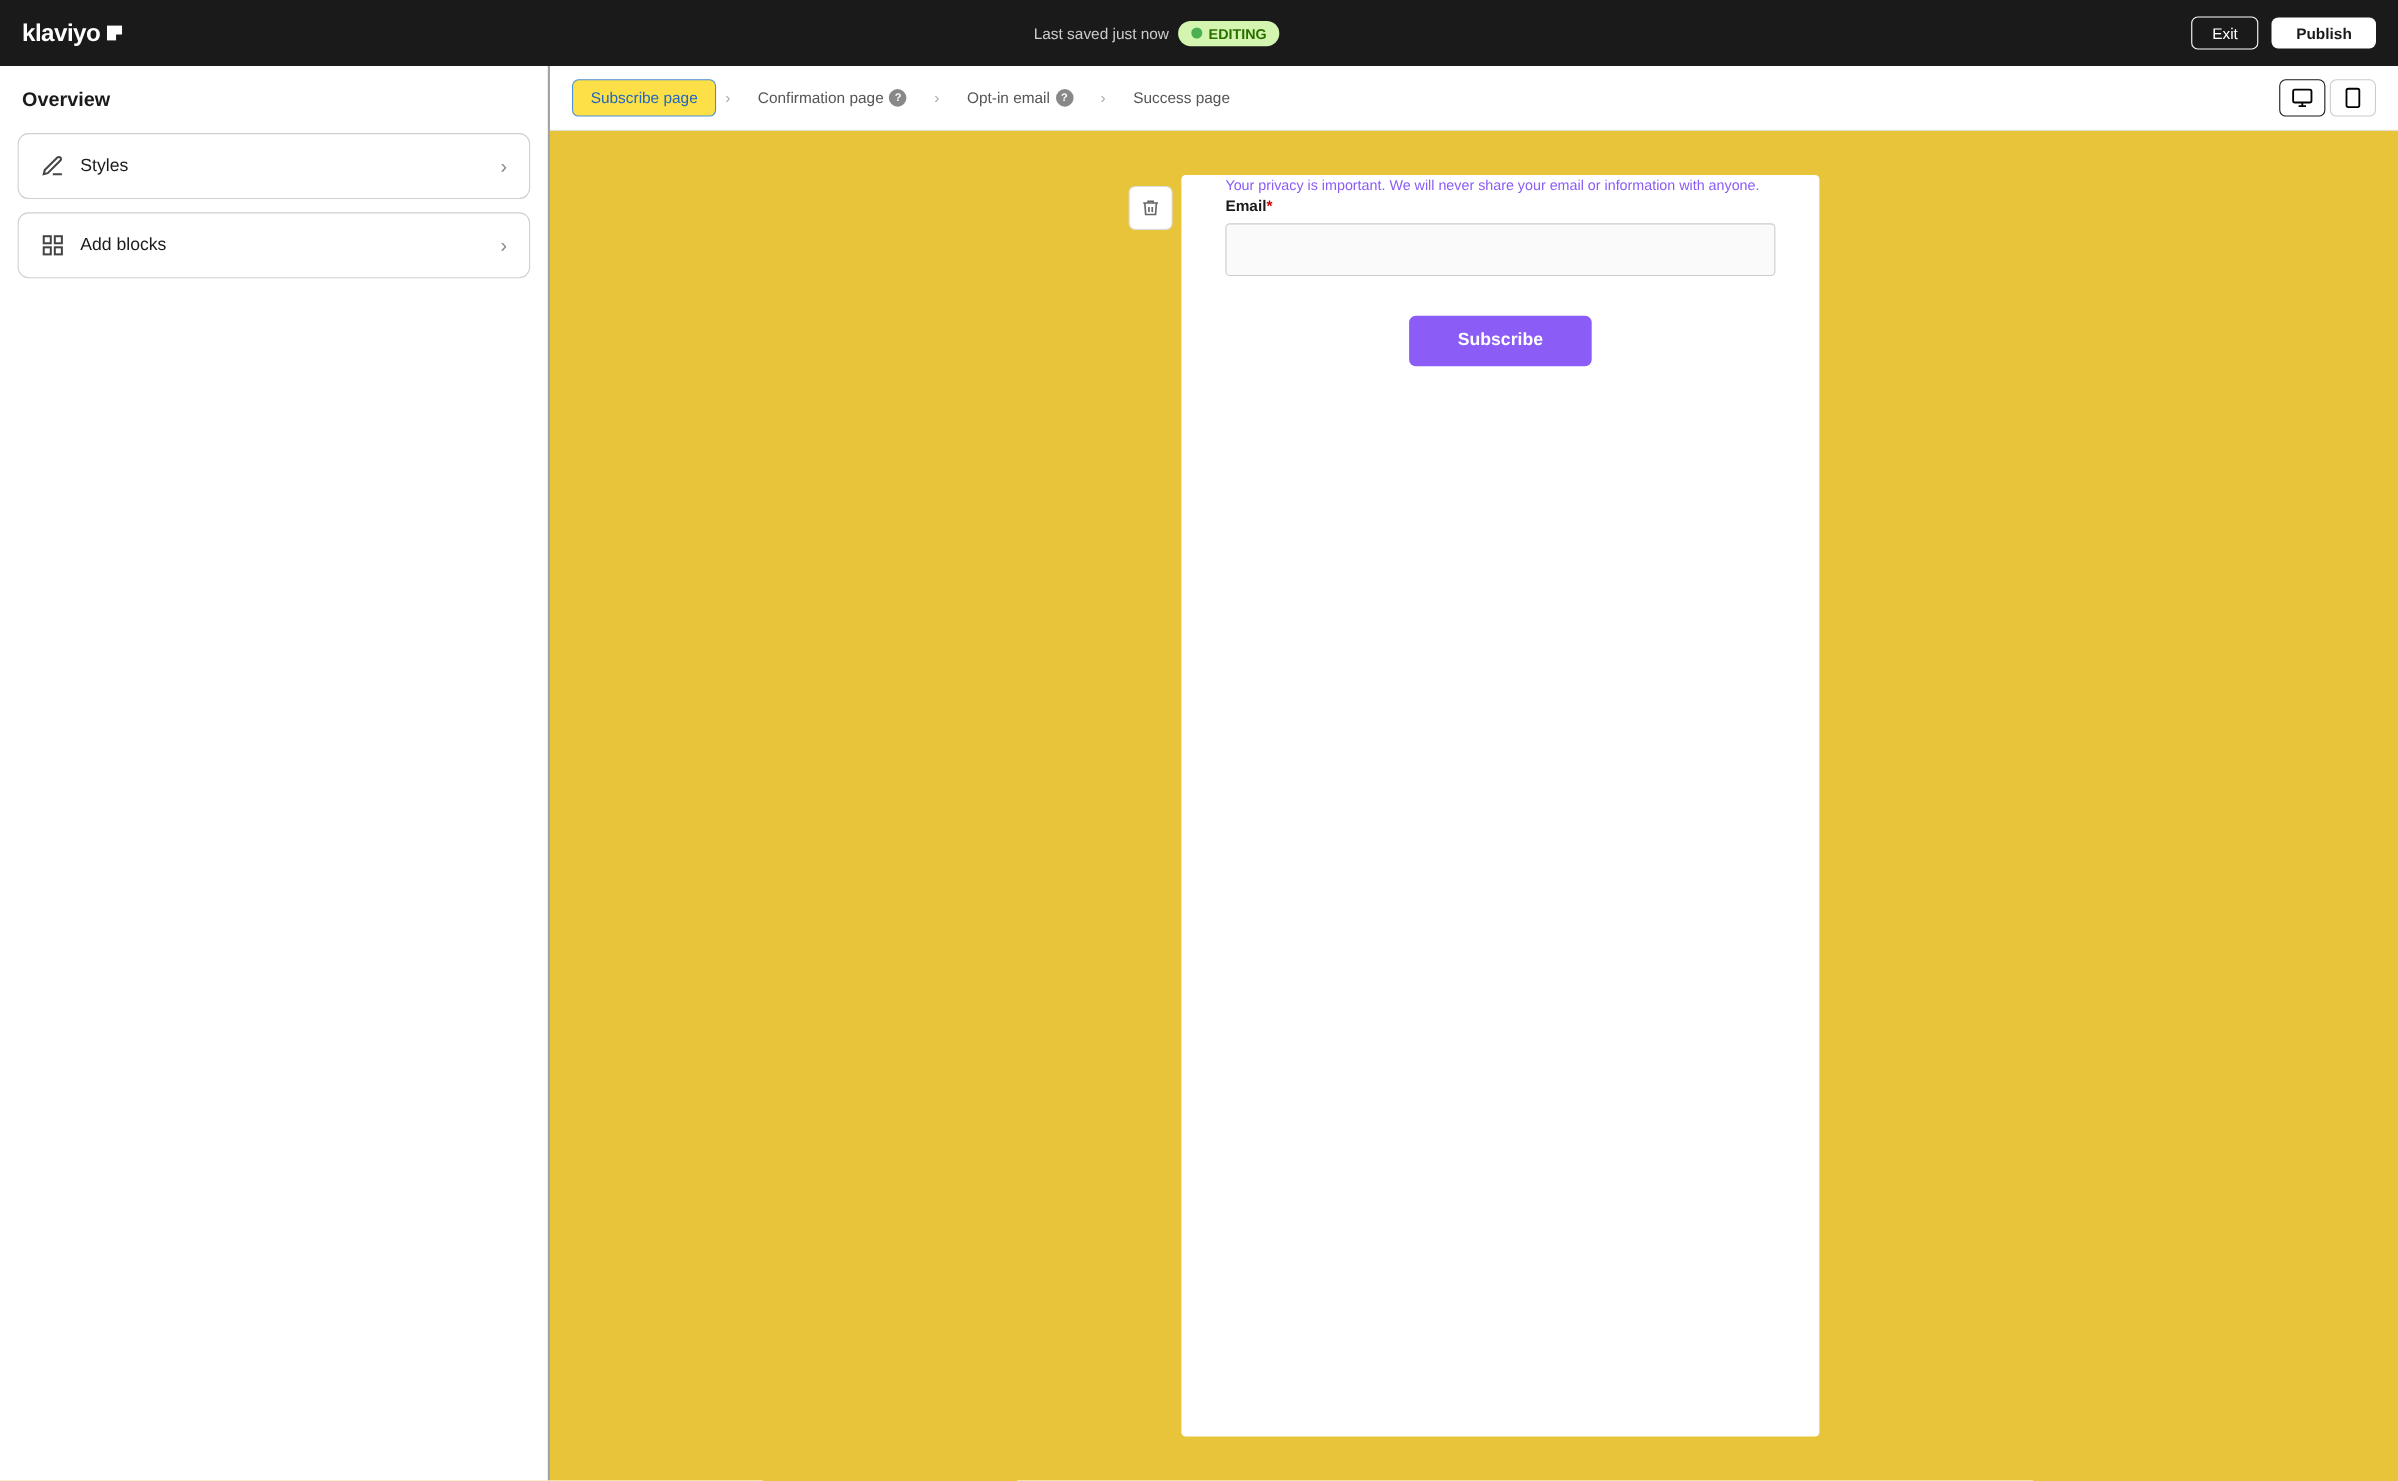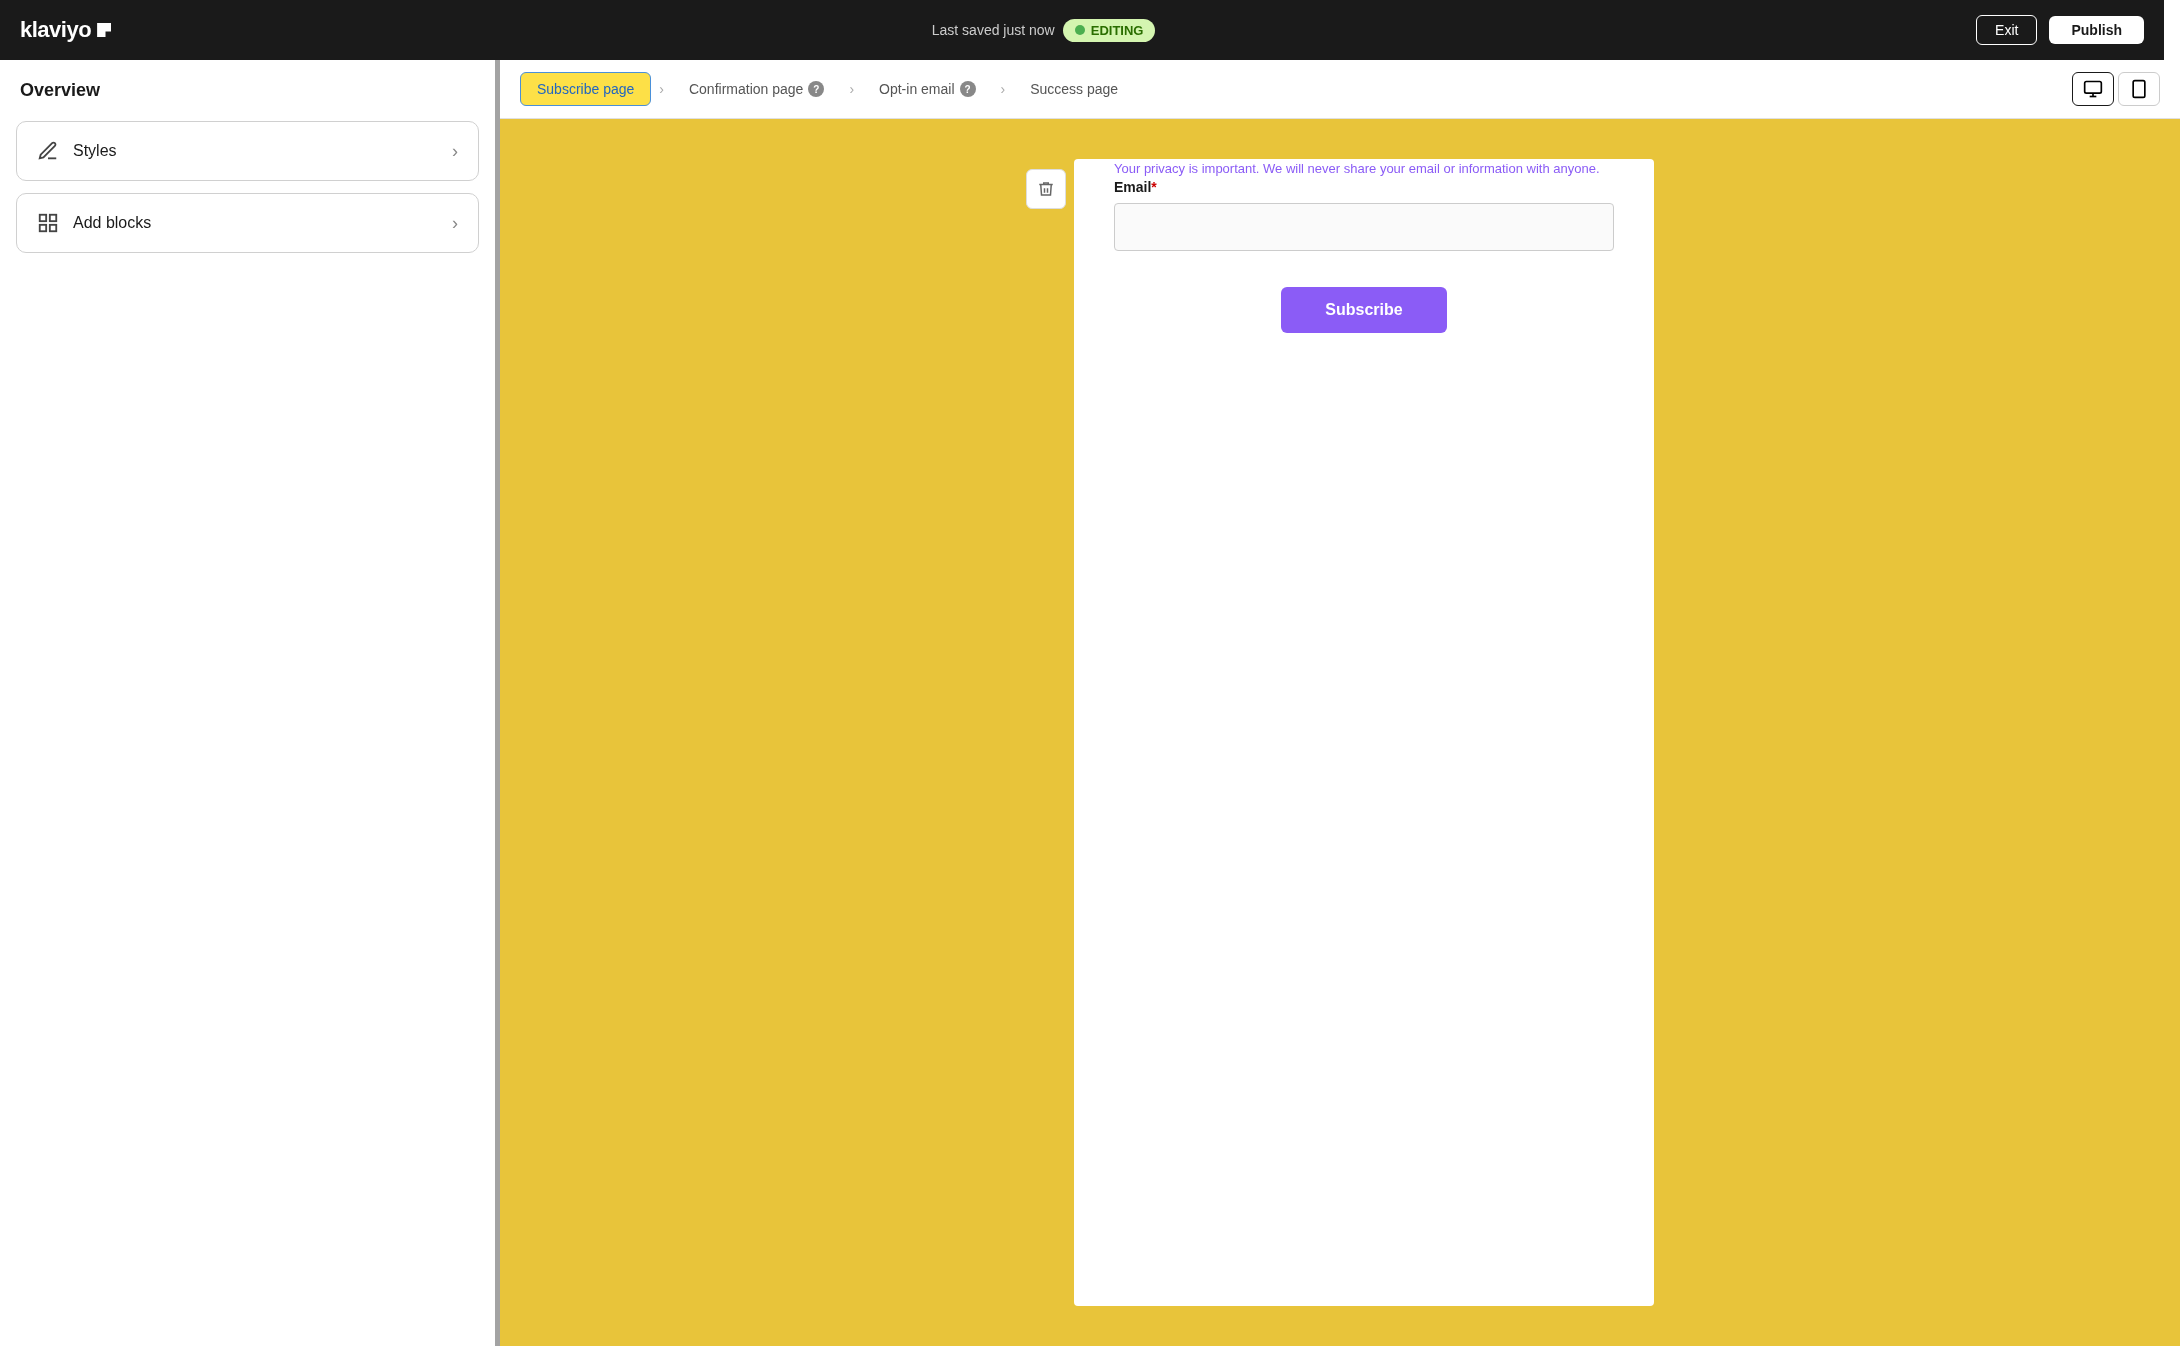--- a/index.html
+++ b/index.html
@@ -7,21 +7,21 @@
 
     
     .header {
       background: #1a1a1a;
       height: 60px;
       display: flex;
       align-items: center;
       justify-content: space-between;
       padding: 0 20px;
       position: fixed;
-      top: 0; left: 0; right: 16px;
+      top: 0; left: 0; right: 0;
       z-index: 100;
     }
     .logo {
       display: flex;
       align-items: center;
       gap: 4px;
     }
     .logo-text {
       color: #fff;
       font-size: 22px;
@@ -92,21 +92,21 @@
       display: flex;
       margin-top: 60px;
       height: calc(100vh - 60px);
     }
 
     
     .sidebar {
       width: 500px;
       min-width: 500px;
       background: #fff;
-      border-right: 5px solid #a3a3a3;
+      border-right: 2px solid #a3a3a3;
       padding: 20px 16px;
       overflow-y: auto;
     }
     .overview-title {
       font-size: 18px;
       font-weight: 600;
       color: #1a1a1a;
       margin-bottom: 20px;
       padding: 0 4px;
     }

